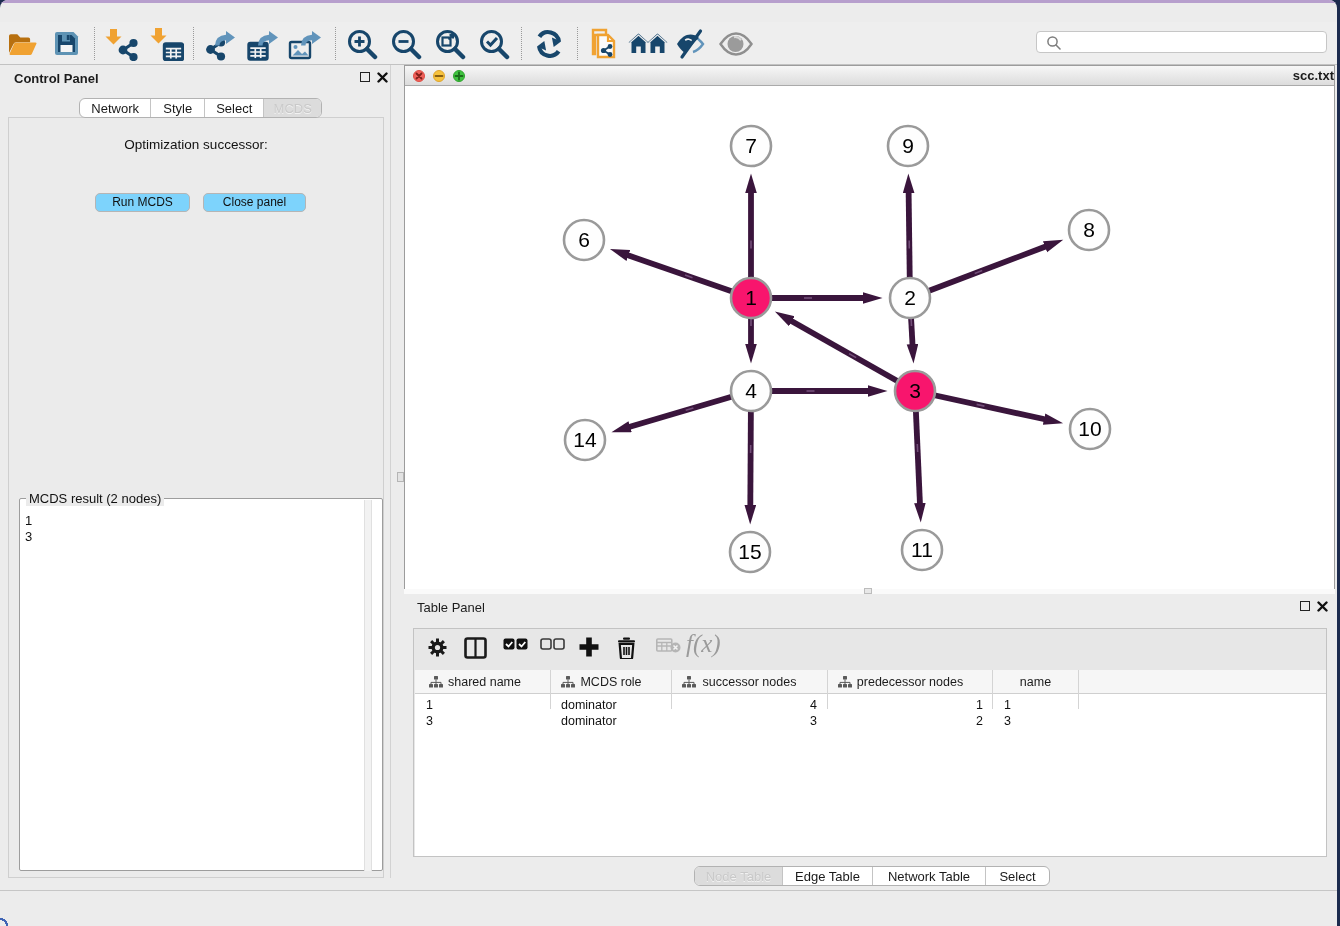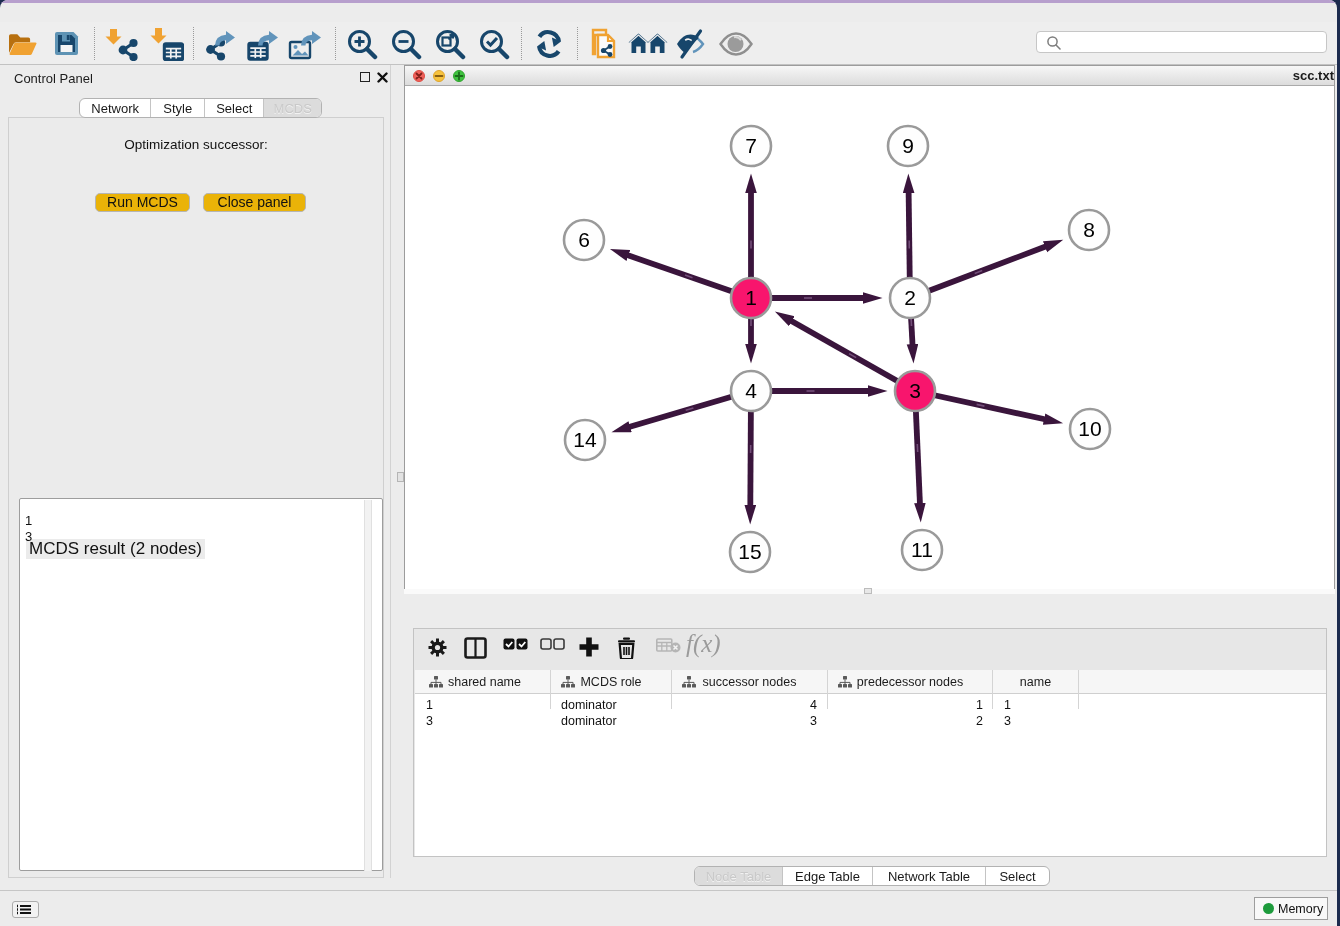--- a/index.html
+++ b/index.html
@@ -14,36 +14,36 @@
 .tl { position:absolute; top:6.5px; width:13px; height:13px; border-radius:50%;
   background:#dcdcdc; border:1px solid #c6c6c6; }
 #title { position:absolute; top:3px; width:100%; text-align:center; font-size:13px; color:#b2b2b2; line-height:19px;}
 #toolbar { left:0; top:22px; width:1337px; height:43px; background:#eeeeee; border-bottom:1px solid #c2c2c2; }
 .sep { position:absolute; top:5px; height:33px; width:0; border-left:1px dotted #9a9a9a; }
 .ticon { position:absolute; top:0; height:43px; display:flex; align-items:center; justify-content:center; }
 #search { position:absolute; left:1036px; top:9px; width:291px; height:22px; background:#fff;
   border:1px solid #c6c6c6; border-radius:4px; }
 
 #cphead { left:0; top:65px; width:391px; height:27px; background:#ececec; }
-#cptitle { position:absolute; left:14px; top:6px; font-size:13px; color:#1c1c1c; }
+#cptitle { position:absolute; left:14px; top:6px; font-size:13px; color:#1c1c1c;font-weight:bold; }
 .panbtn { position:absolute; font-size:12px; color:#111; }
 #cptabs { left:79px; top:98px; width:243px; height:20px; z-index:5; }
 .tabrow { display:flex; height:20px; border:1px solid #b2b2b2; border-radius:6px; overflow:hidden; background:#fff; }
 .tab { font-size:13px; color:#1a1a1a; text-align:center; line-height:19px; border-right:1px solid #c4c4c4; }
 .tab:last-child { border-right:none; }
 .tabsel { background:#dcdcdc; color:#c9c9c9; text-shadow:0 1px 0 #f2f2f2; }
 #cpbody { left:8px; top:117px; width:376px; height:761px; background:#ebebeb; border:1px solid #cfcfcf; }
 #optlabel { position:absolute; left:0; top:19px; width:100%; text-align:center; font-size:13.5px; color:#111; }
 #combo { position:absolute; left:36px; top:43px; width:310px; height:19px; background:#fff;
   border:1px solid #bdbdbd; border-radius:4px; font-size:13.5px; color:#111; line-height:17px; padding-left:11px; }
-.btn { position:absolute; top:75px; height:19px; background:#eab308; border:1px solid #b5b5b5; border-radius:5px;
-  font-size:14px; color:#111; text-align:center; line-height:17px; }
+.btn { position:absolute; top:75px; height:19px; background:#7dd3fc; border:1px solid #b5b5b5; border-radius:5px;
+  font-size:12px; color:#111; text-align:center; line-height:17px; }
 #fieldset { position:absolute; left:10px; top:380px; width:364px; height:373px;
   border:1px solid #9d9d9d; border-radius:2px; background:#fff; }
-#legend { position:absolute; left:6px; top:-8px; background:#ebebeb; padding:0 3px; font-size:17px; color:#111;margin-top:48px; }
+#legend { position:absolute; left:6px; top:-8px; background:#ebebeb; padding:0 3px; font-size:13px; color:#111; }
 #mcdsvals { position:absolute; left:5px; top:14px; font-size:13px; color:#111; line-height:16px; }
 #mcds-scroll { position:absolute; right:10px; top:1px; width:8px; height:371px; background:#f2f2f2;
   border-left:1px solid #e0e0e0; border-right:1px solid #e0e0e0; }
 
 #netwin { left:404px; top:65px; width:931px; height:524px; background:#fff; border:1px solid #9c9c9c; border-bottom:none; }
 #nettbar { position:absolute; left:0; top:0; width:100%; height:20px;
   background:linear-gradient(#f7f7f7,#dcdcdc); border-bottom:1px solid #aaaaaa; }
 .mac { position:absolute; top:3.5px; width:12px; height:12px; border-radius:50%; }
 #nettitle { position:absolute; top:0; width:100%; text-align:right; font-size:13px; font-weight:700; color:#1a1a1a; line-height:20px; }
 #graph { position:absolute; left:0; top:21px; }
@@ -345,20 +345,27 @@
 <text x="684" y="150">8</text>
 <text x="503" y="66">9</text>
 <text x="685" y="349">10</text>
 <text x="517" y="470">11</text>
 <text x="180" y="360">14</text>
 <text x="345" y="472">15</text>
 </g>
     </svg>
   </div>
 
+  <div class="abs" id="tphead">
+    <div id="tptitle">Table Panel</div>
+    <div class="panbtn" style="left:895px; top:9px; width:10px; height:10px; border:1.5px solid #222;"></div>
+    <svg class="panbtn" style="left:912px; top:9px;" width="11" height="11" viewBox="0 0 11 11">
+        <path d="M1.5 1.5 L9.5 9.5 M9.5 1.5 L1.5 9.5" stroke="#111" stroke-width="2.4" stroke-linecap="round"></path>
+      </svg>
+  </div>
   <div class="abs" id="tbox">
     <div id="ttools">
       <div style="position:absolute; left:13px; top:8px;"><svg width="21" height="21" viewBox="0 0 21 21">
             <g fill="#1a1a1a">
 <circle cx="10.5" cy="10.5" r="6"></circle>
 <g stroke="#1a1a1a" stroke-width="3">
                 <path d="M10.5 1.5 v4 M10.5 15.5 v4 M1.5 10.5 h4 M15.5 10.5 h4 M4.1 4.1 l2.9 2.9 M14 14 l2.9 2.9 M16.9 4.1 L14 7 M7 14 l-2.9 2.9"></path>
               </g>
 <circle cx="10.5" cy="10.5" r="2.6" fill="#e7e7e7"></circle>
             </g>
@@ -461,25 +468,13 @@
       <div class="tab" style="width:113px">Network Table</div>
       <div class="tab" style="width:63px">Select</div>
     </div>
   </div>
   <div class="abs" style="left:397px; top:472px; width:7px; height:10px; background:#e3e3e3; border:1px solid #b5b5b5;"></div>
 <div class="abs" style="left:404px; top:589px; width:931px; height:5px; background:#fafafa;"></div>
 <div class="abs" style="left:864px; top:588px; width:8px; height:6px; background:#e8e8e8; border:1px solid #bcbcbc;"></div>
 <div class="abs" style="left:390px; top:65px; width:1px; height:813px; background:#d2d2d2;"></div>
 <div class="abs" style="left:0px; top:918px; width:8px; height:8px; background:radial-gradient(circle at 0 100%, transparent 6px, #3f64b5 6px 8px, transparent 8px);"></div>
   <div class="abs" id="statusdiv"></div>
-  <div class="abs" id="statusbar">
-    <div id="listbtn">
-      <svg width="25" height="15" viewBox="0 0 25 15">
-          <g stroke="#111" stroke-width="2">
-            <path d="M7 4 h11 M7 7.5 h11 M7 11 h11"></path>
-            <path d="M4 4 h1 M4 7.5 h1 M4 11 h1" stroke-width="2.4"></path>
-          </g>
-        </svg>
-    </div>
-    <div id="membtn">
-      <span style="display:inline-block; width:11px; height:11px; border-radius:50%; background:#1d9b3c; margin:5px 4px 0 8px; vertical-align:-1px;"></span>Memory</div>
-  </div>
 </div>
 
 </body></html>

